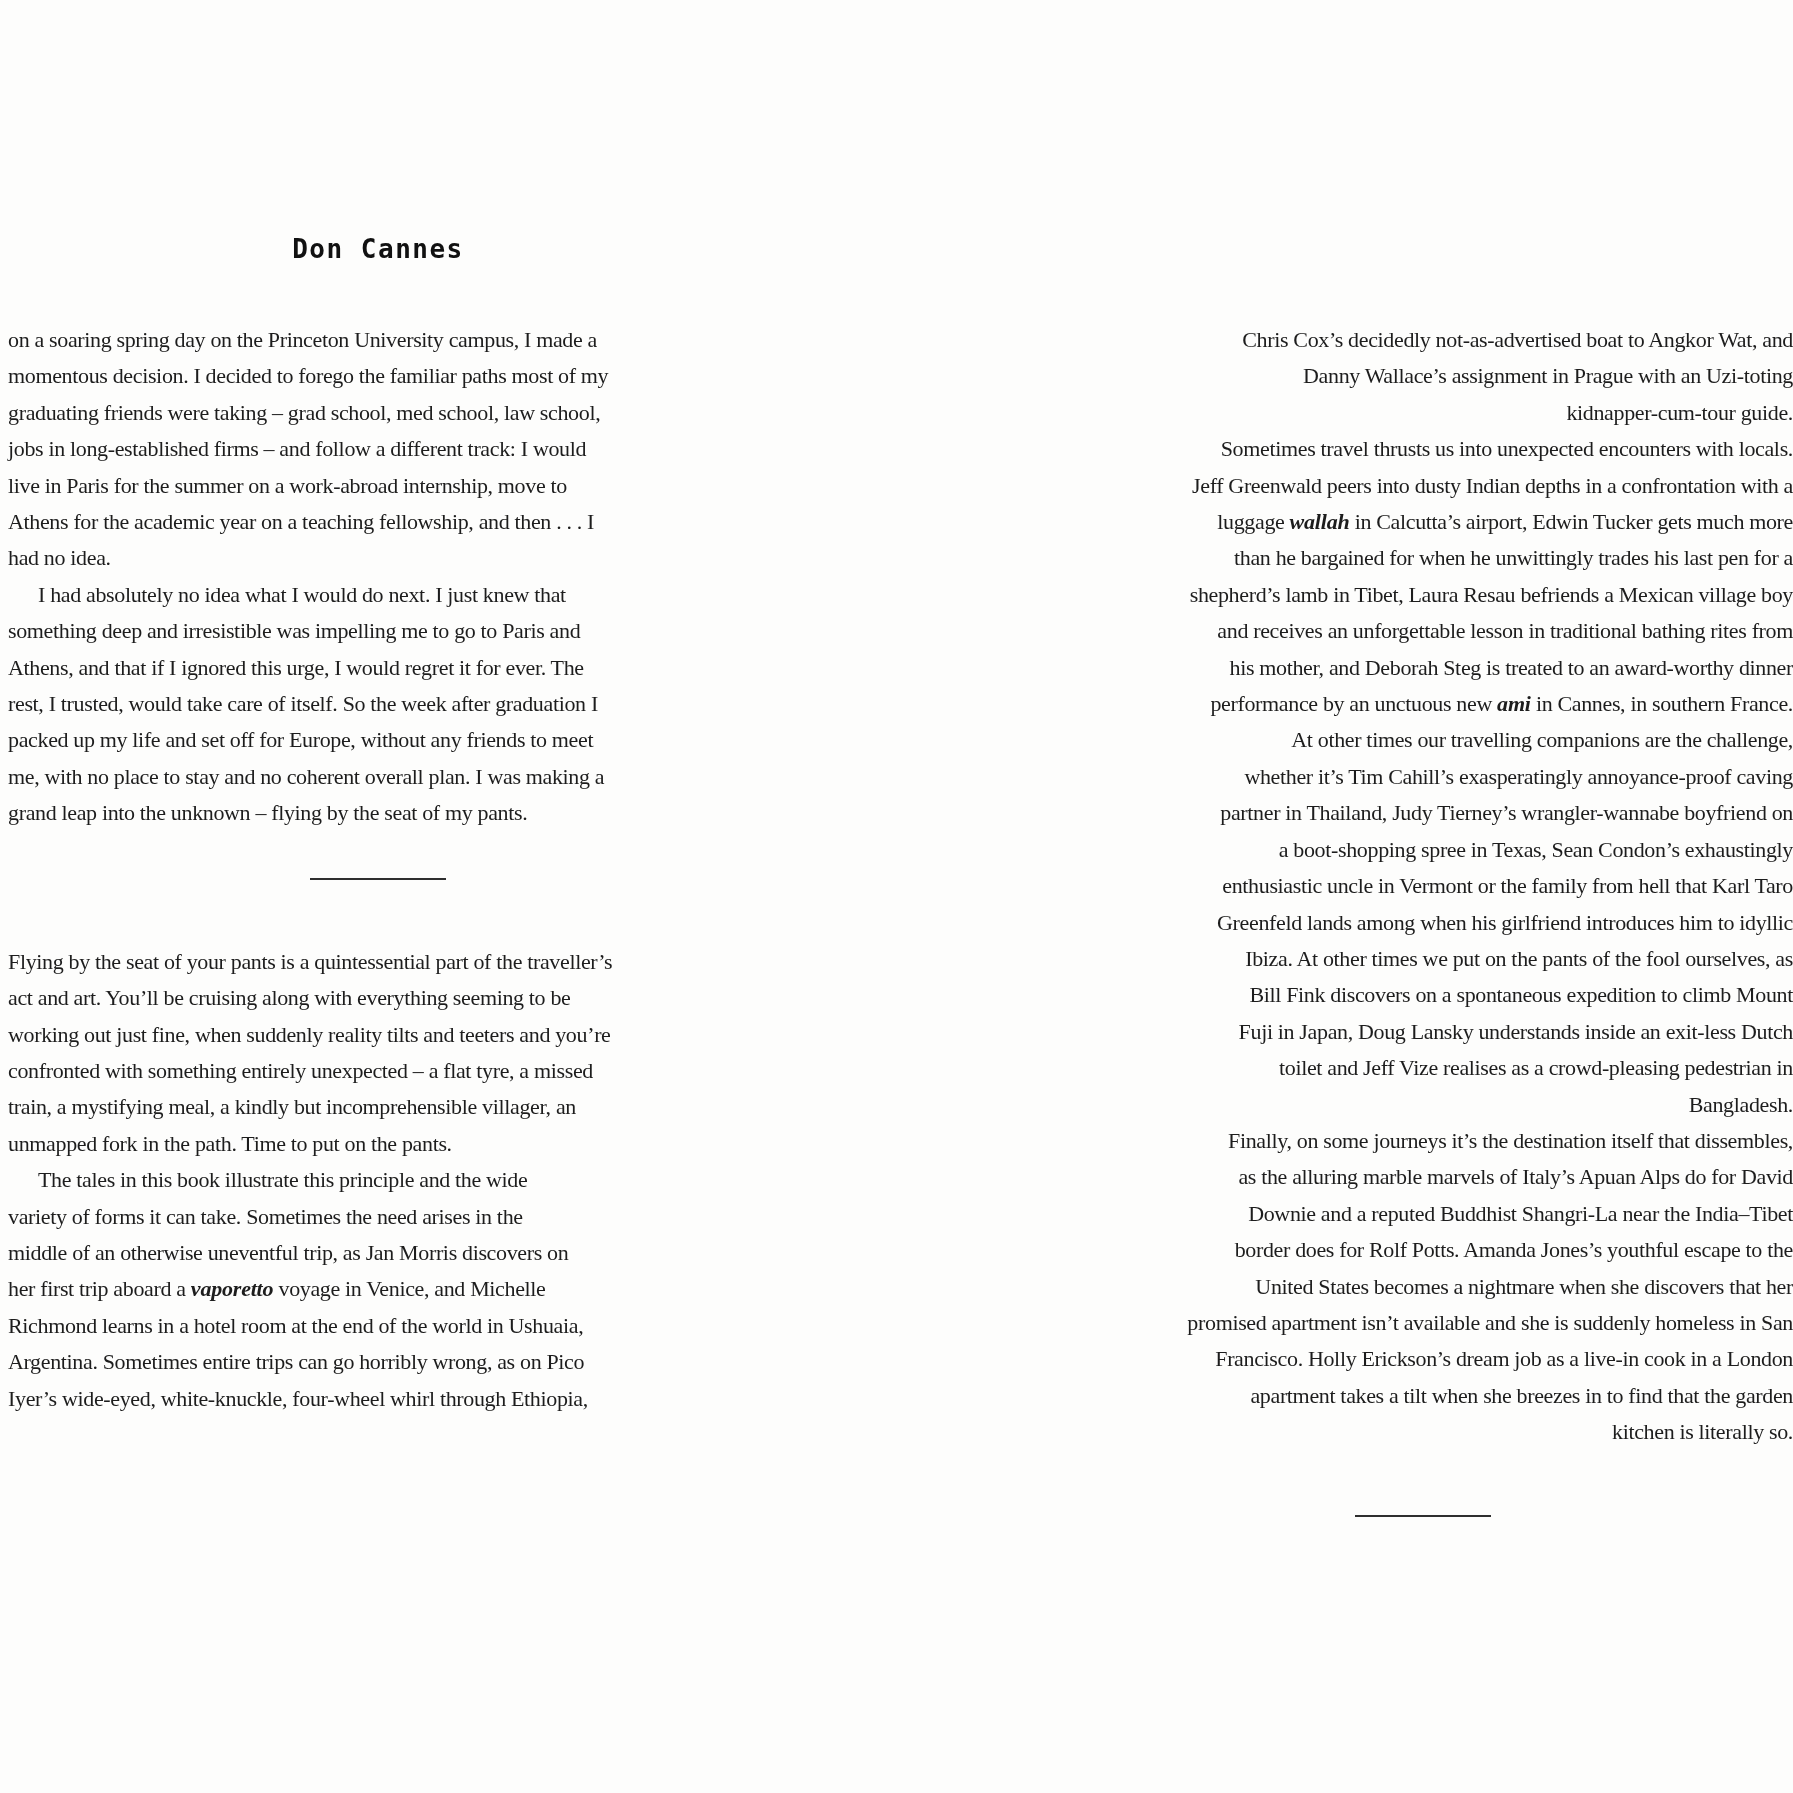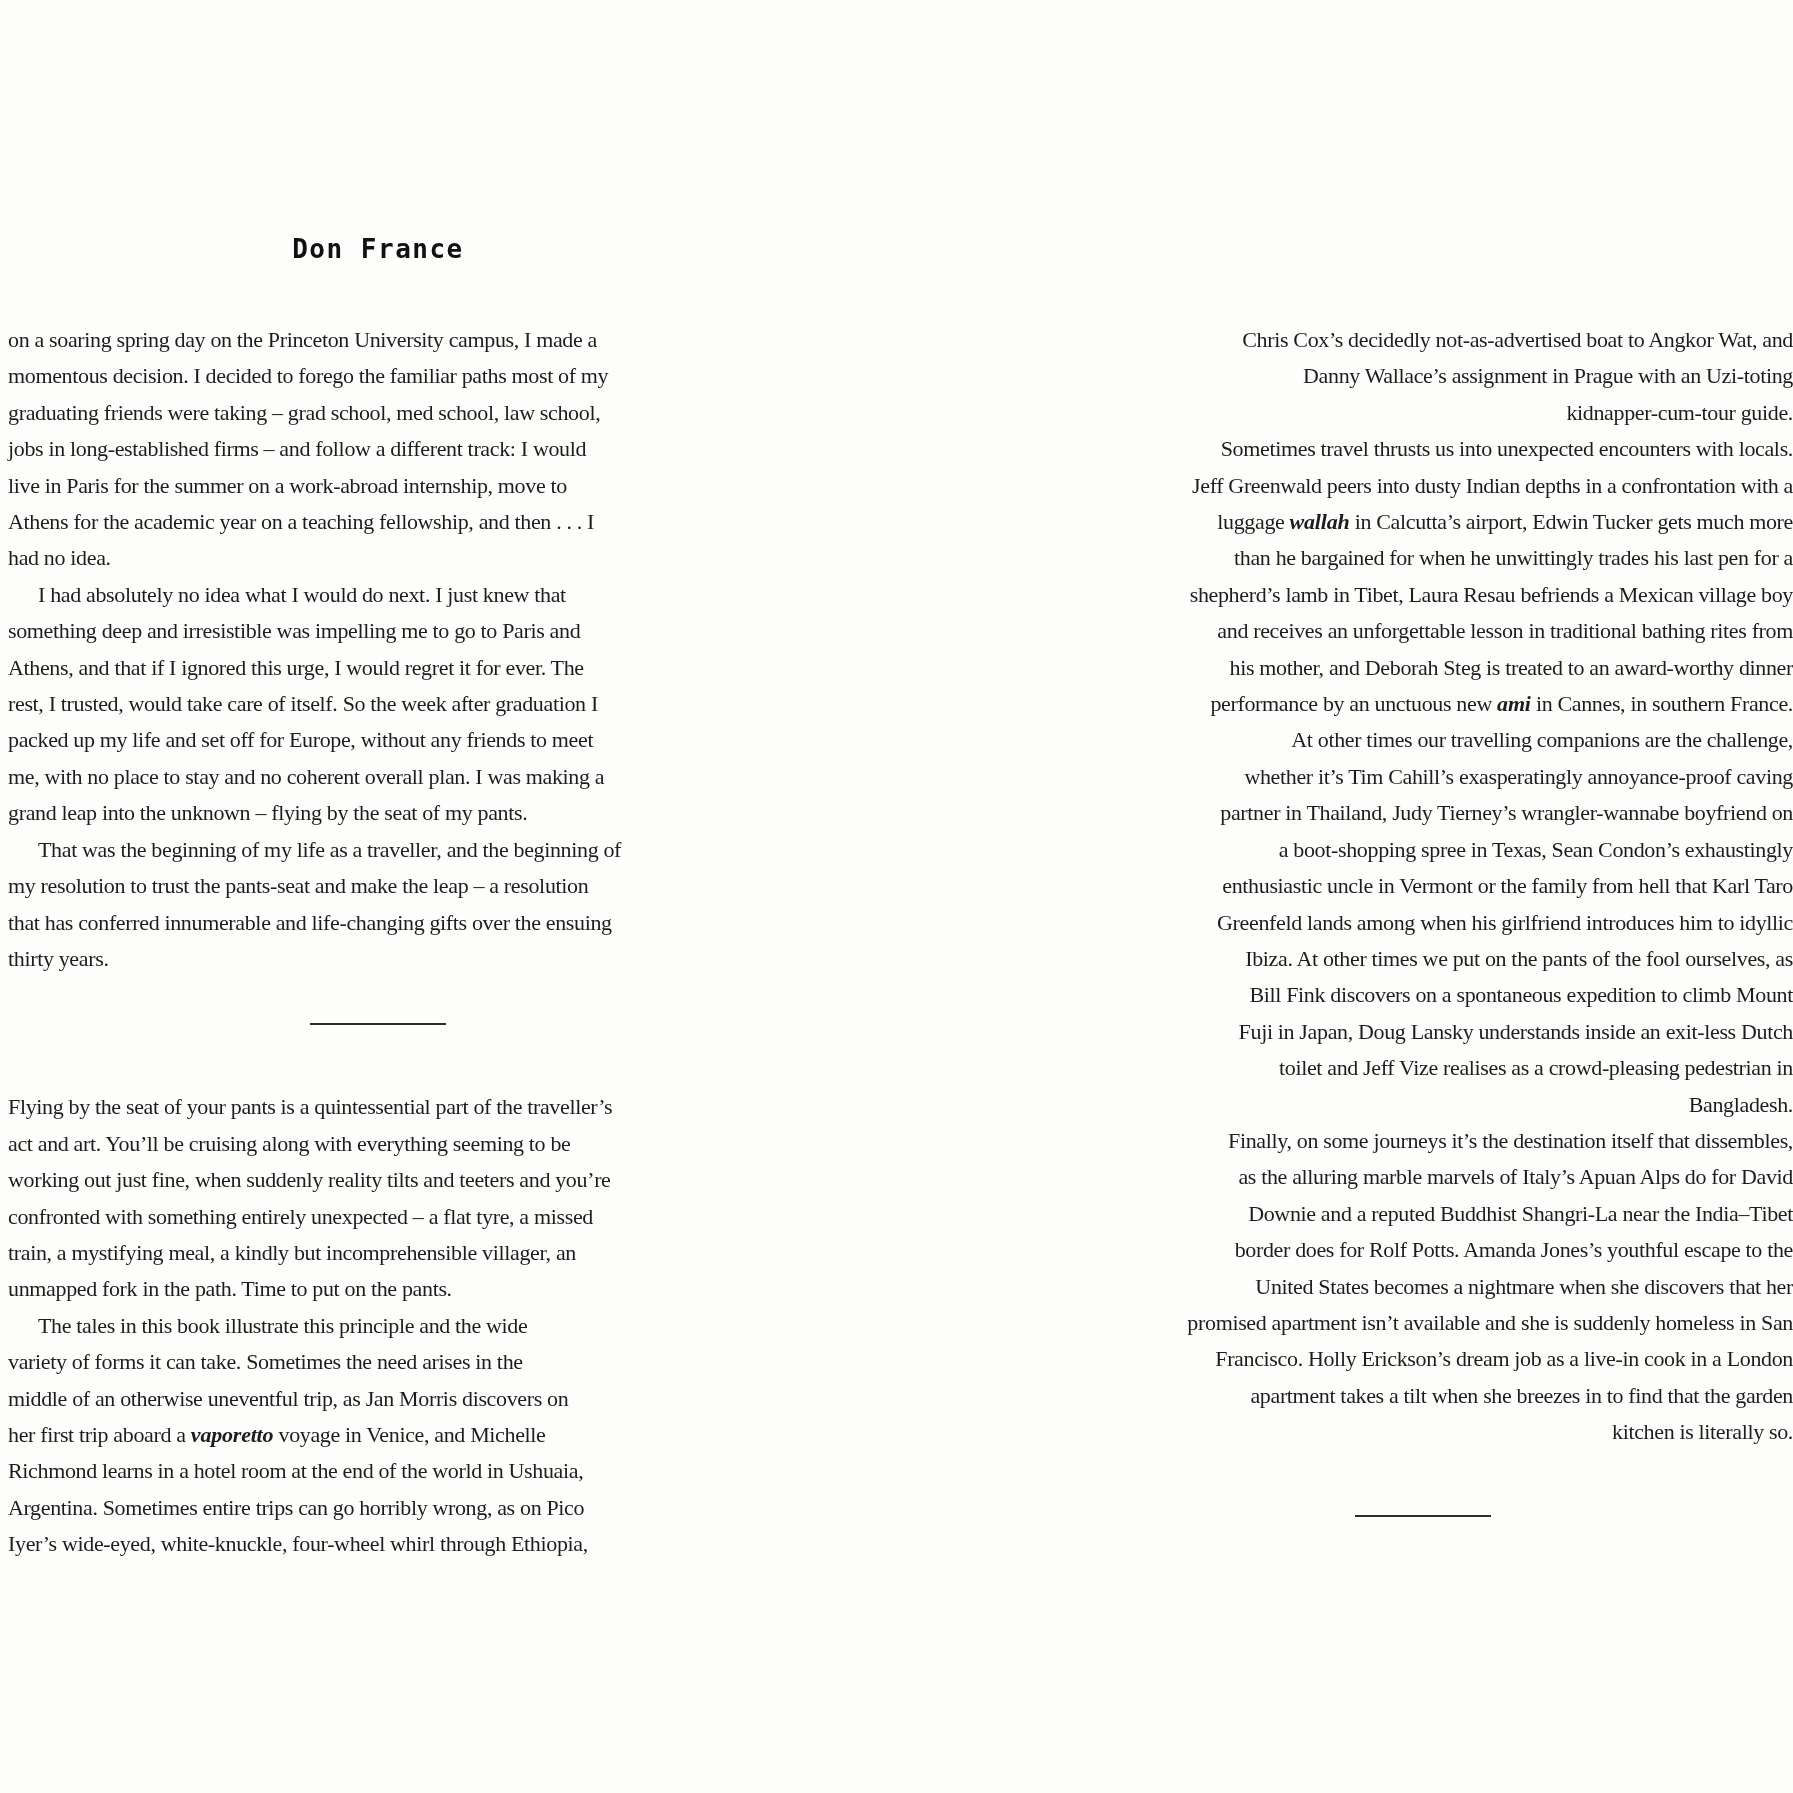--- a/index.html
+++ b/index.html
@@ -52,27 +52,26 @@
     border-top:2px solid var(--divider-color);
     margin:46px auto 64px auto;
   }
   .page-body.right .rule{margin-top:64px;margin-bottom:0;}
 </style>
 </head>
 <body>
 
 <div class="spread">
 
-  <div class="running-head left">Don France</div>
+  <div class="running-head left">Don Cannes</div>
 
 
   <div class="page-body left">
       <p class="para">on a soaring spring day on the Princeton University campus, I made a<br>momentous decision. I decided to forego the familiar paths most of my<br>graduating friends were taking – grad school, med school, law school,<br>jobs in long-established firms – and follow a different track: I would<br>live in Paris for the summer on a work-abroad internship, move to<br>Athens for the academic year on a teaching fellowship, and then . . . I<br>had no idea.</p>
       <p class="para indent">I had absolutely no idea what I would do next. I just knew that<br>something deep and irresistible was impelling me to go to Paris and<br>Athens, and that if I ignored this urge, I would regret it for ever. The<br>rest, I trusted, would take care of itself. So the week after graduation I<br>packed up my life and set off for Europe, without any friends to meet<br>me, with no place to stay and no coherent overall plan. I was making a<br>grand leap into the unknown – flying by the seat of my pants.</p>
-      <p class="para indent">That was the beginning of my life as a traveller, and the beginning of<br>my resolution to trust the pants-seat and make the leap – a resolution<br>that has conferred innumerable and life-changing gifts over the ensuing<br>thirty years.</p>
       <div class="rule"></div>
       <p class="para">Flying by the seat of your pants is a quintessential part of the traveller’s<br>act and art. You’ll be cruising along with everything seeming to be<br>working out just fine, when suddenly reality tilts and teeters and you’re<br>confronted with something entirely unexpected – a flat tyre, a missed<br>train, a mystifying meal, a kindly but incomprehensible villager, an<br>unmapped fork in the path. Time to put on the pants.</p>
       <p class="para indent">The tales in this book illustrate this principle and the wide<br>variety of forms it can take. Sometimes the need arises in the<br>middle of an otherwise uneventful trip, as Jan Morris discovers on<br>her first trip aboard a <em>vaporetto</em> voyage in Venice, and Michelle<br>Richmond learns in a hotel room at the end of the world in Ushuaia,<br>Argentina. Sometimes entire trips can go horribly wrong, as on Pico<br>Iyer’s wide-eyed, white-knuckle, four-wheel whirl through Ethiopia,</p>
     </div>
 
   <div class="page-body right">
       <p class="para">Chris Cox’s decidedly not-as-advertised boat to Angkor Wat, and<br>Danny Wallace’s assignment in Prague with an Uzi-toting<br>kidnapper-cum-tour guide.</p>
       <p class="para indent">Sometimes travel thrusts us into unexpected encounters with locals.<br>Jeff Greenwald peers into dusty Indian depths in a confrontation with a<br>luggage <em>wallah</em> in Calcutta’s airport, Edwin Tucker gets much more<br>than he bargained for when he unwittingly trades his last pen for a<br>shepherd’s lamb in Tibet, Laura Resau befriends a Mexican village boy<br>and receives an unforgettable lesson in traditional bathing rites from<br>his mother, and Deborah Steg is treated to an award-worthy dinner<br>performance by an unctuous new <em>ami</em> in Cannes, in southern France.</p>
       <p class="para indent">At other times our travelling companions are the challenge,<br>whether it’s Tim Cahill’s exasperatingly annoyance-proof caving<br>partner in Thailand, Judy Tierney’s wrangler-wannabe boyfriend on<br>a boot-shopping spree in Texas, Sean Condon’s exhaustingly<br>enthusiastic uncle in Vermont or the family from hell that Karl Taro<br>Greenfeld lands among when his girlfriend introduces him to idyllic<br>Ibiza. At other times we put on the pants of the fool ourselves, as<br>Bill Fink discovers on a spontaneous expedition to climb Mount<br>Fuji in Japan, Doug Lansky understands inside an exit-less Dutch<br>toilet and Jeff Vize realises as a crowd-pleasing pedestrian in<br>Bangladesh.</p>
       <p class="para indent">Finally, on some journeys it’s the destination itself that dissembles,<br>as the alluring marble marvels of Italy’s Apuan Alps do for David<br>Downie and a reputed Buddhist Shangri-La near the India–Tibet<br>border does for Rolf Potts. Amanda Jones’s youthful escape to the<br>United States becomes a nightmare when she discovers that her<br>promised apartment isn’t available and she is suddenly homeless in San<br>Francisco. Holly Erickson’s dream job as a live-in cook in a London<br>apartment takes a tilt when she breezes in to find that the garden<br>kitchen is literally so.</p>

